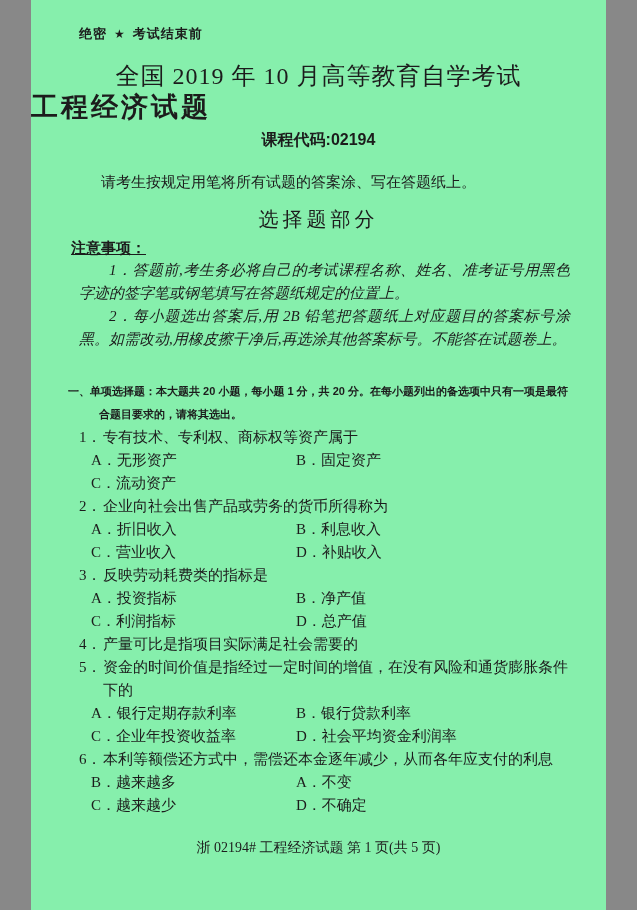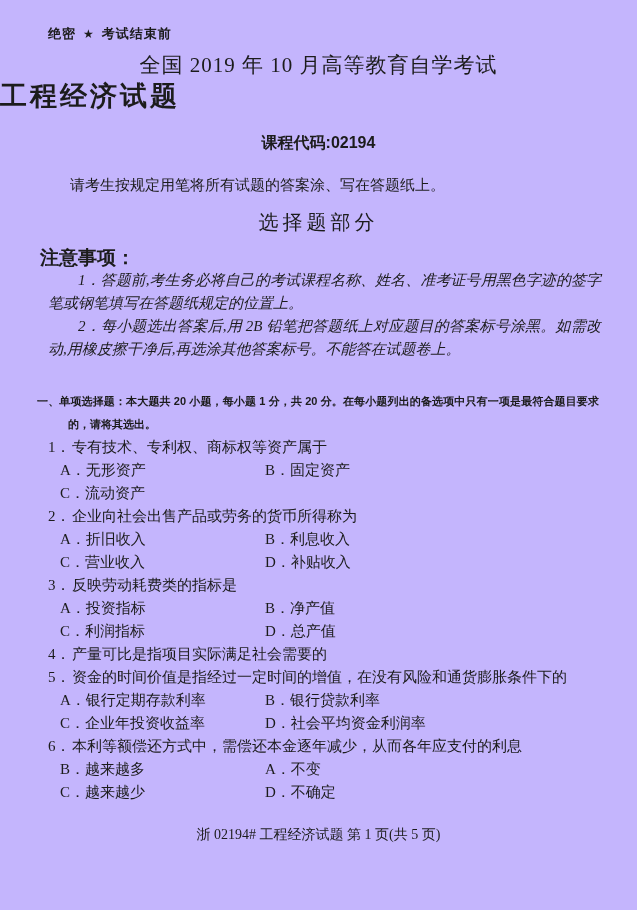--- a/index.html
+++ b/index.html
@@ -1,76 +1,77 @@
 <!DOCTYPE html>
 <html><head>
 <meta charset="utf-8">
 <style>
   * { margin: 0; padding: 0; box-sizing: border-box; }
   html, body { background: #888; }
   .page {
     position: relative;
-    width: 637px;
+    width: 575px;
     height: 910px;
     margin: 0 auto;
-    background: #c4b5fd;
+    background: #86efac;
     color: #1c1c1c;
     overflow: hidden;
     font-family: "Liberation Serif", "DejaVu Serif", serif;
     font-size: 15px;
     line-height: 23px;
   }
   .classification {
     margin: 26px 0 0 48px;
     font-family: "Liberation Sans", "DejaVu Sans", sans-serif;
     font-weight: bold;
     font-size: 13px;
     line-height: 15px;
     letter-spacing: 1px;
   }
   .classification .star { margin: 0 7px; font-size: 12px; }
   .exam-session {
-    margin-top: 9px;
+    margin-top: 20px;
     text-align: center;
-    font-size: 21px;
+    font-size: 24px;
     line-height: 28px;
     letter-spacing: 1px;
   }
   .paper-title {
     text-align: left;
     font-family: "Liberation Sans", "DejaVu Sans", sans-serif;
     font-weight: bold;
     font-size: 27px;
     line-height: 35px;
     letter-spacing: 3px;
   }
   .course-code {
-    margin-top: 18px;
+    margin-top: 4px;
     text-align: center;
     font-family: "Liberation Sans", "DejaVu Sans", sans-serif;
     font-weight: bold;
     font-size: 16px;
     line-height: 22px;
   }
   .instruction {
     margin: 20px 40px 0 40px;
     text-indent: 2em;
   }
   .section-title {
     margin-top: 11px;
     text-align: center;
     font-size: 20px;
     line-height: 29px;
     letter-spacing: 4px;
   }
   .notes-heading {
-    margin: 9px 40px 0 40px;
+    margin: 2px 40px 0 40px;
     font-family: "Liberation Sans", "DejaVu Sans", sans-serif;
     font-weight: bold;
-    font-size: 19px;
+    font-size: 15px;
+    text-decoration: underline;
   }
   .note {
     margin: 0 36px 0 48px;
     text-indent: 2em;
     text-align: justify;
     font-style: italic;
   }
   .part-heading {
     margin: 29px 38px 0 37px;
     padding-left: 31px;

